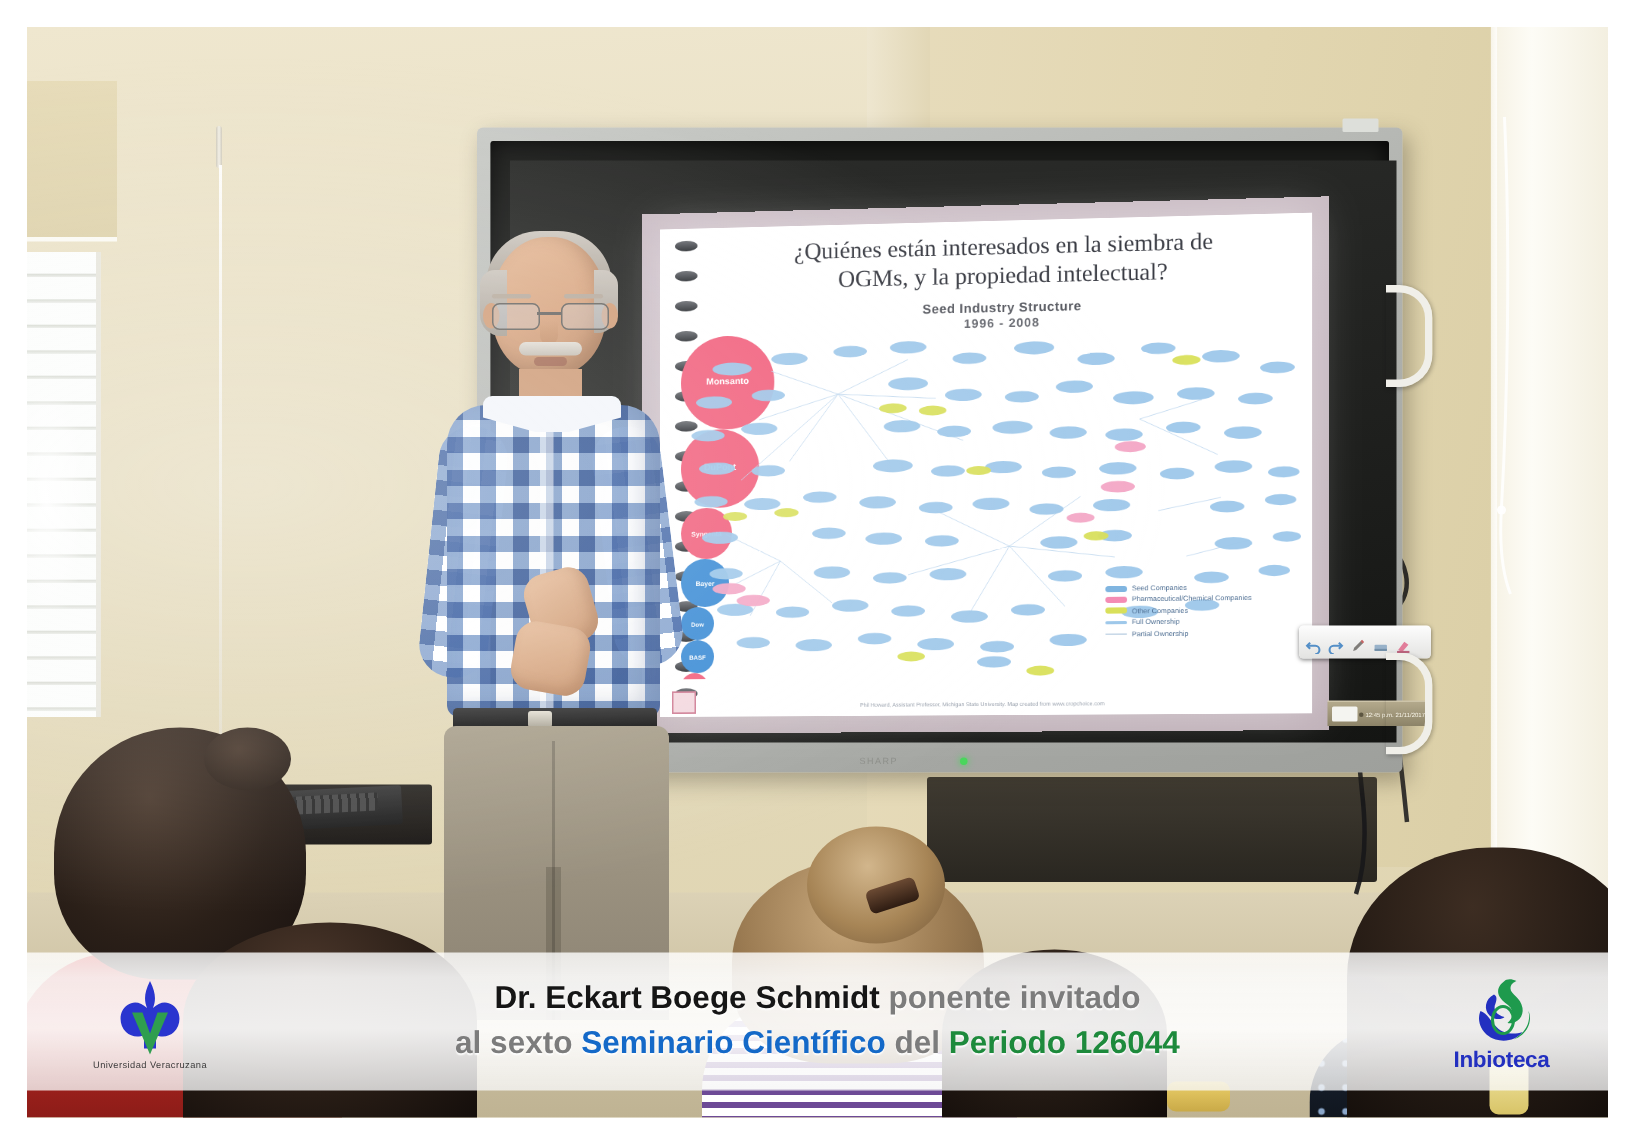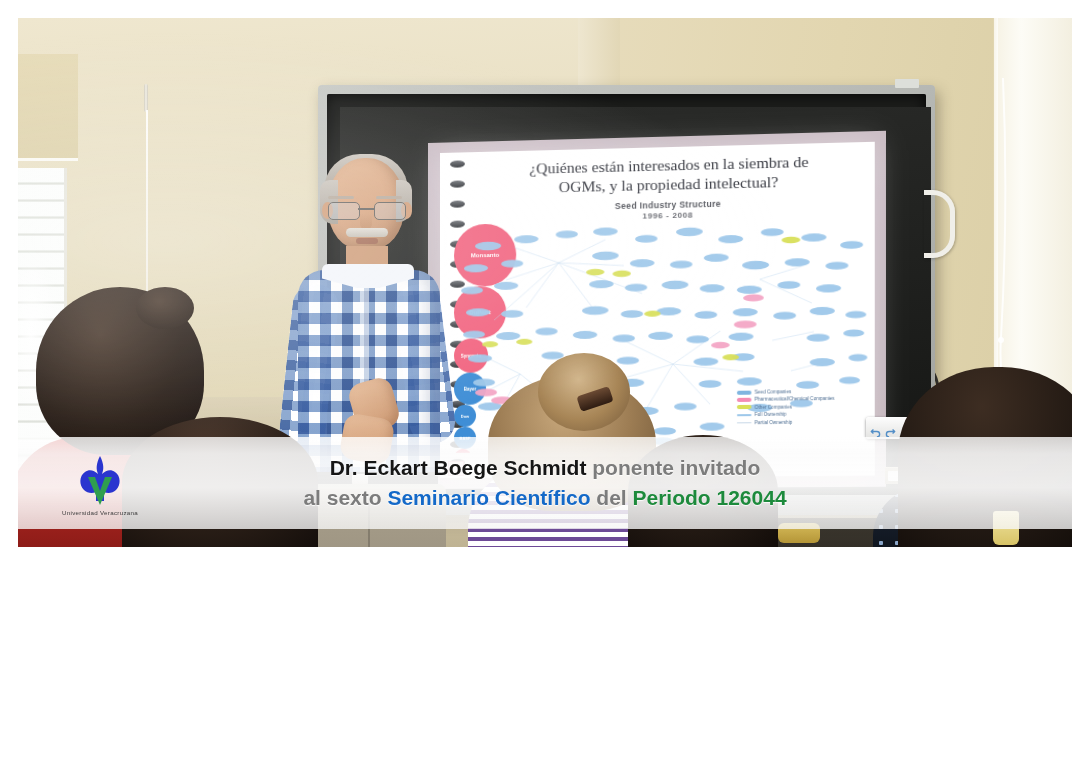--- a/index.html
+++ b/index.html
@@ -1,20 +1,20 @@
 <!DOCTYPE html>
 <html><head>
 <meta charset="utf-8">
 <style>
   html,body{margin:0;padding:0;background:#ffffff;}
   body{width:1090px;height:760px;overflow:hidden;font-family:"Liberation Sans",sans-serif;}
 
   
   #page{position:relative;width:1090px;height:760px;background:#ffffff;}
-  #photo{position:absolute;left:18px;top:18px;width:1054px;height:529px;overflow:hidden;background:#d8d2bd;}
+  #photo{position:absolute;left:18px;top:18px;width:1054px;height:727px;overflow:hidden;background:#d8d2bd;}
 
   
   .wall{position:absolute;inset:0;
     background:
       linear-gradient(175deg,#efe7cf 0%,#e9e0c4 26%,#e3d9b9 56%,#ded3ae 100%);}
   .wall-right{position:absolute;left:560px;top:0;width:494px;height:560px;
     background:linear-gradient(100deg,#e7dcbc 0%,#e2d6b0 45%,#d9cda4 100%);}
   .wall-col{position:absolute;left:560px;top:0;width:42px;height:120px;
     background:linear-gradient(90deg,#efe8d3,#e1d6b5);opacity:.85;}
   
@@ -578,17 +578,27 @@
         <div class="banner-text">
           <div class="bt-l1">
             <span class="c-black">Dr. Eckart Boege Schmidt</span><span class="c-gray"> ponente invitado</span>
           </div>
           <div class="bt-l2">
             <span class="c-gray">al sexto </span><span class="c-blue">Seminario Científico</span><span class="c-gray"> del </span><span class="c-green">Periodo 126044</span>
           </div>
         </div>
       </div>
 
+      <div class="logo-inb">
+        <svg width="56" height="48" viewBox="0 0 56 48">
+          <path d="M30 2 C22 8 27 14 31 17 C36 20 37 26 32 30 C38 31 43 26 42 20 C41 13 34 11 34 7 C34 4 36 3 38 2 C34 0 31 1 30 2 Z" fill="#1e9a4d"></path>
+          <path d="M23 11 C17 14 16 21 20 25 C23 28 28 28 30 26 C25 25 22 21 24 17 C25 14 25 12 23 11 Z" fill="#2330c0"></path>
+          <path d="M14 22 C11 29 15 38 24 41 C31 43 38 41 42 36 C36 38 29 37 25 33 C20 28 19 24 14 22 Z" fill="#2330c0"></path>
+          <path d="M46 22 C49 29 45 38 36 41 C41 38 45 34 46 29 C47 25 46 23 46 22 Z" fill="#1e9a4d"></path>
+          <ellipse cx="29" cy="28" rx="7" ry="9" fill="none" stroke="#1e9a4d" stroke-width="2"></ellipse>
+        </svg>
+        <div class="logo-inb-cap">Inbioteca</div>
+      </div>
 
     </div>
 
   </div>
 </div>
 
 </body></html>

